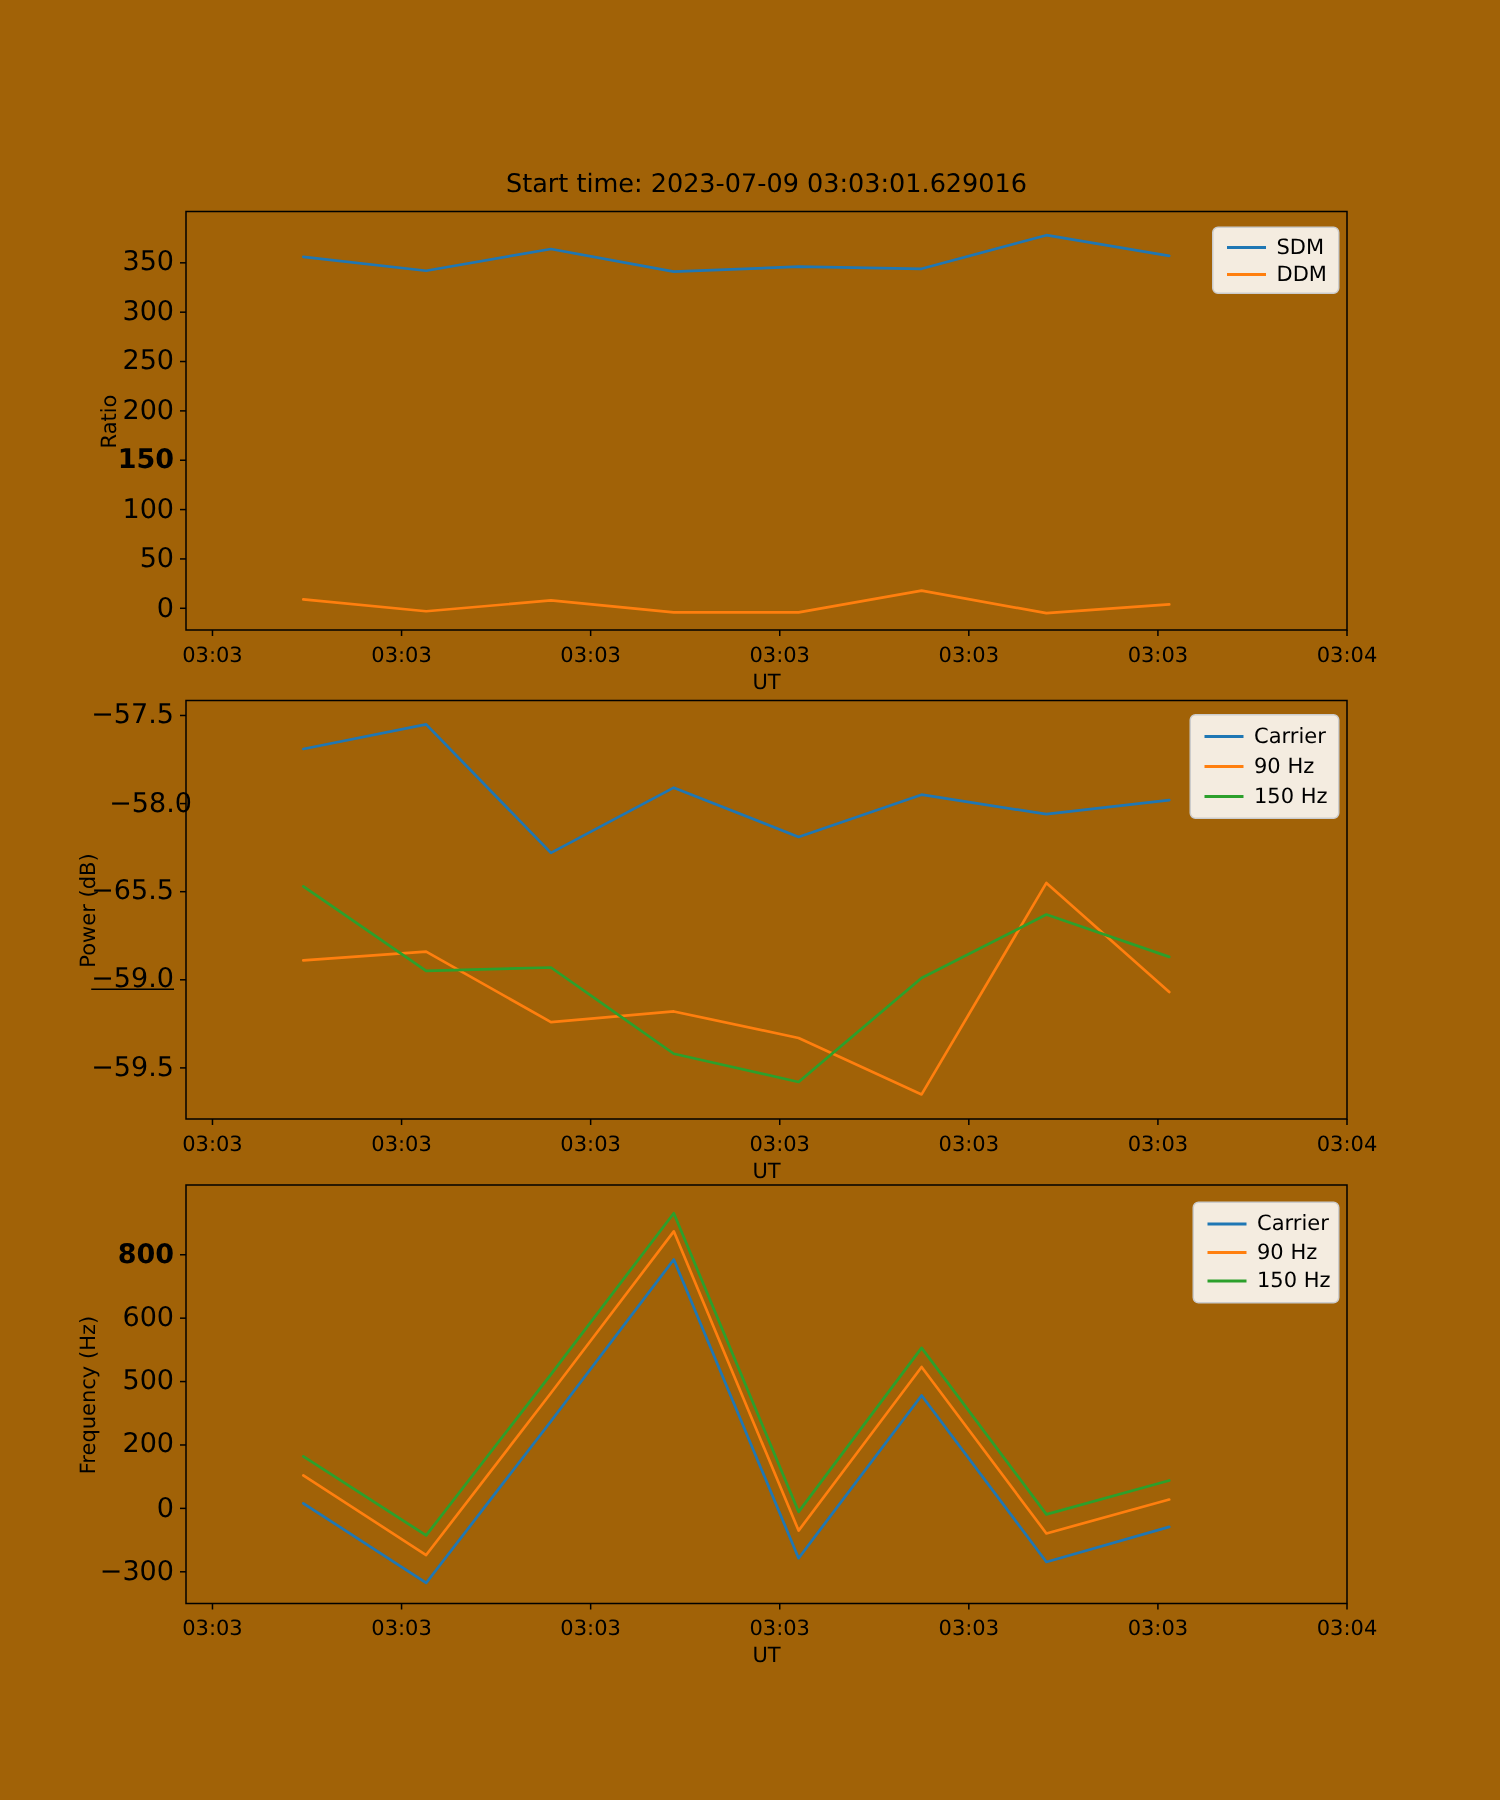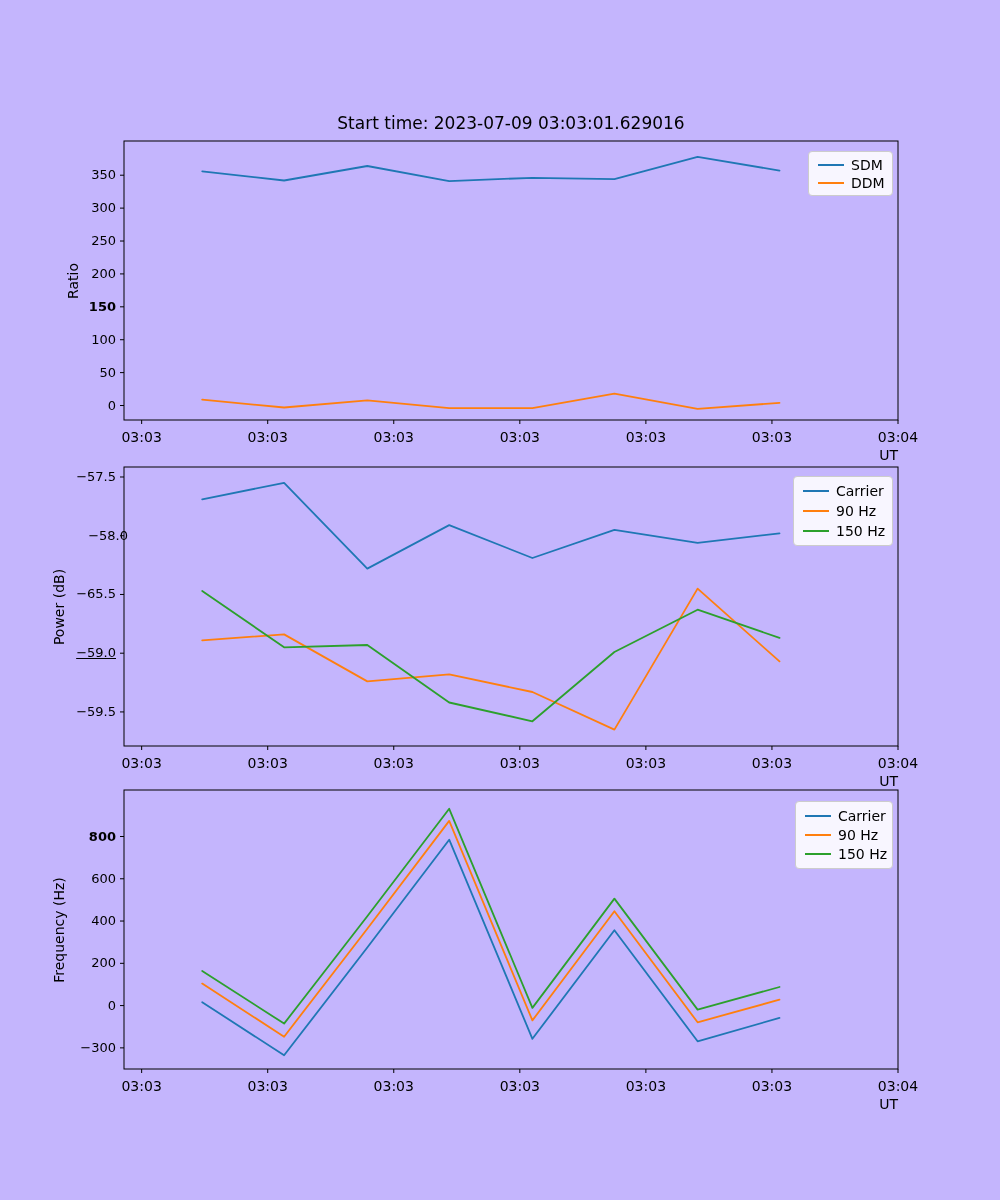--- a/index.html
+++ b/index.html
@@ -1,30 +1,30 @@
 <!DOCTYPE html>
 <html><head>
 <meta charset="utf-8">
 <style>
   html,body{margin:0;padding:0;background:#ffffff;}
   body{font-family:"DejaVu Sans","Liberation Sans",sans-serif;color:#000;}
-  #fig{position:relative;width:1000px;height:1200px;background:#c4b5fd;overflow:hidden;}
+  #fig{position:relative;width:1000px;height:1200px;background:#a16207;overflow:hidden;}
   #canvas{position:absolute;left:0;top:0;}
   .title{position:absolute;left:124px;width:774px;top:114px;text-align:center;
          font-size:17px;line-height:19px;white-space:nowrap;}
   .ylabel{position:absolute;transform:translate(-50%,-50%) rotate(-90deg);
           font-size:14px;white-space:nowrap;}
   .yl1{left:73px;top:281px;}
   .yl2{left:59px;top:607px;}
   .yl3{left:59px;top:930px;}
-  .xlabel{position:absolute;left:124px;width:774px;text-align:right;
+  .xlabel{position:absolute;left:124px;width:774px;text-align:center;
           font-size:14px;line-height:17px;}
   .xl1{top:447px;} .xl2{top:773px;} .xl3{top:1096px;}
   .xt{position:absolute;width:60px;text-align:center;font-size:14px;line-height:17px;}
-  .yt{position:absolute;width:80px;text-align:right;font-size:13px;line-height:17px;}
+  .yt{position:absolute;width:80px;text-align:right;font-size:18px;line-height:17px;}
   .legend{position:absolute;box-sizing:border-box;background:rgba(255,255,255,0.88);
           border:1px solid #cccccc;border-radius:4px;padding:4px 9px;
           display:flex;flex-direction:column;justify-content:space-around;}
   .lg1{left:808px;top:151px;width:85px;height:45px;}
   .lg2{left:793px;top:476px;width:100px;height:70px;}
   .lg3{left:795px;top:801px;width:98px;height:68px;}
   .lrow{display:flex;align-items:center;font-size:14px;line-height:18px;white-space:nowrap;}
   .lswatch{width:26px;height:0;border-top:2px solid #000;margin-right:7px;flex:none;}
 </style>
 </head>
@@ -163,16 +163,16 @@
     <span class="xt" style="left: 111.648px; top: 1078px;">03:03</span>
     <span class="xt" style="left: 237.707px; top: 1078px;">03:03</span>
     <span class="xt" style="left: 363.765px; top: 1078px;">03:03</span>
     <span class="xt" style="left: 489.824px; top: 1078px;">03:03</span>
     <span class="xt" style="left: 615.883px; top: 1078px;">03:03</span>
     <span class="xt" style="left: 741.941px; top: 1078px;">03:03</span>
     <span class="xt" style="left: 868px; top: 1078px;">03:04</span>
     <span class="yt" style="left: 36px; top: 1038.86px;">−300</span>
     <span class="yt" style="left: 36px; top: 996.591px;">0</span>
     <span class="yt" style="left: 36px; top: 954.318px;">200</span>
-    <span class="yt" style="left: 36px; top: 912.045px;">400</span>
+    <span class="yt" style="left: 36px; top: 912.045px;">500</span>
     <span class="yt" style="left: 36px; top: 869.773px;">600</span>
     <span class="yt" style="left: 36px; top: 827.5px; font-weight: bold;">800</span>
   </div>
 
 </body></html>

